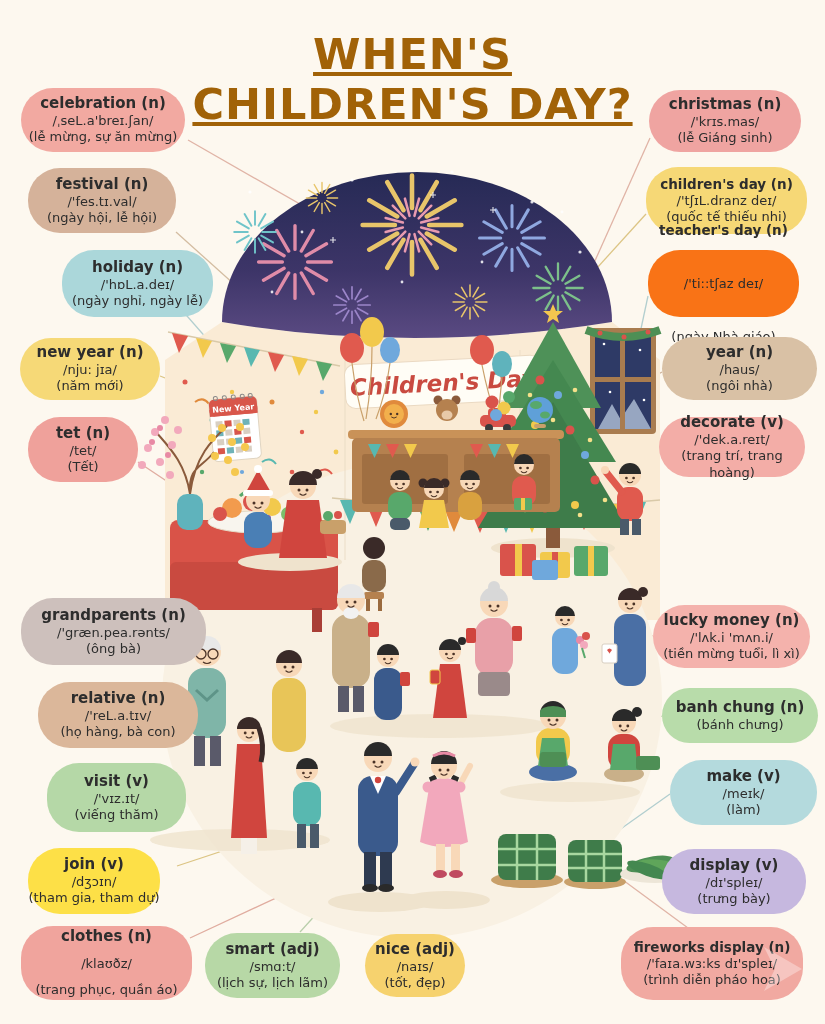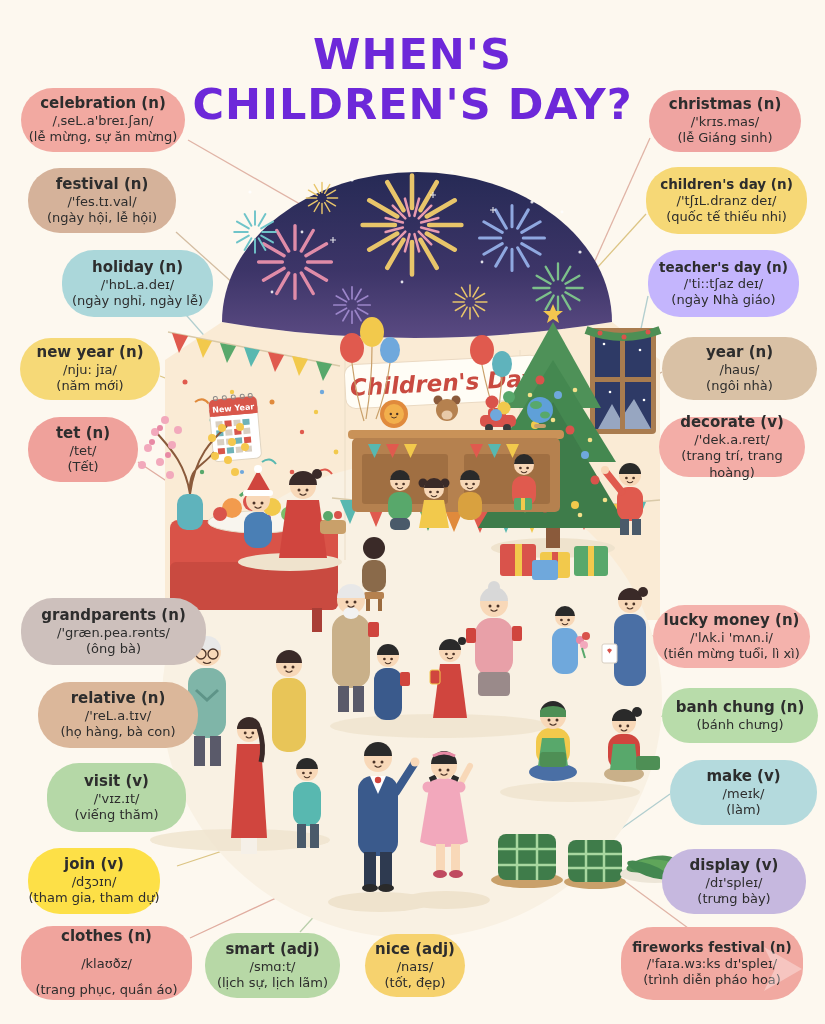--- a/index.html
+++ b/index.html
@@ -562,21 +562,21 @@
     </g>
     <g>
       <ellipse cx="655" cy="874" rx="35" ry="9" fill="#EDE6D8"></ellipse>
       <ellipse cx="650" cy="864" rx="24" ry="7" fill="#4E8F55" transform="rotate(-12 650 864)"></ellipse>
       <ellipse cx="660" cy="867" rx="24" ry="7" fill="#5FA55A" transform="rotate(8 660 867)"></ellipse>
       <ellipse cx="648" cy="870" rx="22" ry="6" fill="#448850" transform="rotate(20 648 870)"></ellipse>
     </g>
   </g>
 </svg>
 
-<div class="title" style="color: #6d28d9;">
+<div class="title" style="color: #a16207; text-decoration: underline;">
   <div>WHEN'S</div>
   <div>CHILDREN'S DAY?</div>
 </div>
 
 <div class="pill" style="left: 21px; top: 88px; width: 164px; height: 64px; background: rgb(242, 169, 161);">
   <div class="w">celebration (n)</div>
   <div class="i">/ˌseL.a'breɪ.ʃan/</div>
   <div class="v">(lễ mừng, sự ăn mừng)</div>
 </div>
 <div class="pill" style="left: 28px; top: 168px; width: 148px; height: 65px; background: rgb(213, 178, 154);">
@@ -639,21 +639,21 @@
 <div class="pill" style="left: 649px; top: 90px; width: 152px; height: 62px; background: rgb(239, 164, 161);">
   <div class="w">christmas (n)</div>
   <div class="i">/'krɪs.mas/</div>
   <div class="v">(lễ Giáng sinh)</div>
 </div>
 <div class="pill" style="left: 646px; top: 167px; width: 161px; height: 67px; background: rgb(246, 216, 118);">
   <div class="w sm">children's day (n)</div>
   <div class="i">/'tʃɪL.dranz deɪ/</div>
   <div class="v">(quốc tế thiếu nhi)</div>
 </div>
-<div class="pill" style="left: 648px; top: 250px; width: 151px; height: 67px; background: #c4b5fd;">
+<div class="pill" style="left: 648px; top: 250px; width: 151px; height: 67px; background: #f97316; gap: 37px;">
   <div class="w sm">teacher's day (n)</div>
   <div class="i">/'ti::tʃaz deɪ/</div>
   <div class="v">(ngày Nhà giáo)</div>
 </div>
 <div class="pill" style="left: 662px; top: 337px; width: 155px; height: 63px; background: rgb(217, 193, 165);">
   <div class="w">year (n)</div>
   <div class="i">/haus/</div>
   <div class="v">(ngôi nhà)</div>
 </div>
 <div class="pill" style="left: 659px; top: 417px; width: 146px; height: 60px; background: rgb(243, 173, 167);">
@@ -674,21 +674,21 @@
   <div class="w">make (v)</div>
   <div class="i">/meɪk/</div>
   <div class="v">(làm)</div>
 </div>
 <div class="pill" style="left: 662px; top: 849px; width: 144px; height: 65px; background: rgb(198, 184, 223);">
   <div class="w">display (v)</div>
   <div class="i">/dɪ'spleɪ/</div>
   <div class="v">(trưng bày)</div>
 </div>
 <div class="pill" style="left: 621px; top: 927px; width: 182px; height: 73px; background: rgb(241, 169, 161);">
-  <div class="w sm">fireworks festival (n)</div>
+  <div class="w sm">fireworks display (n)</div>
   <div class="i">/'faɪa.wɜ:ks dɪ'spleɪ/</div>
   <div class="v">(trình diễn pháo hoa)</div>
 </div>
 
 <div class="watermark">
   <svg width="54" height="54" viewBox="0 0 54 54">
     <path d="M6,5 L44,27 L6,49 L17,27 Z" fill="rgba(255,255,255,0.6)"></path>
   </svg>
 </div>
 

